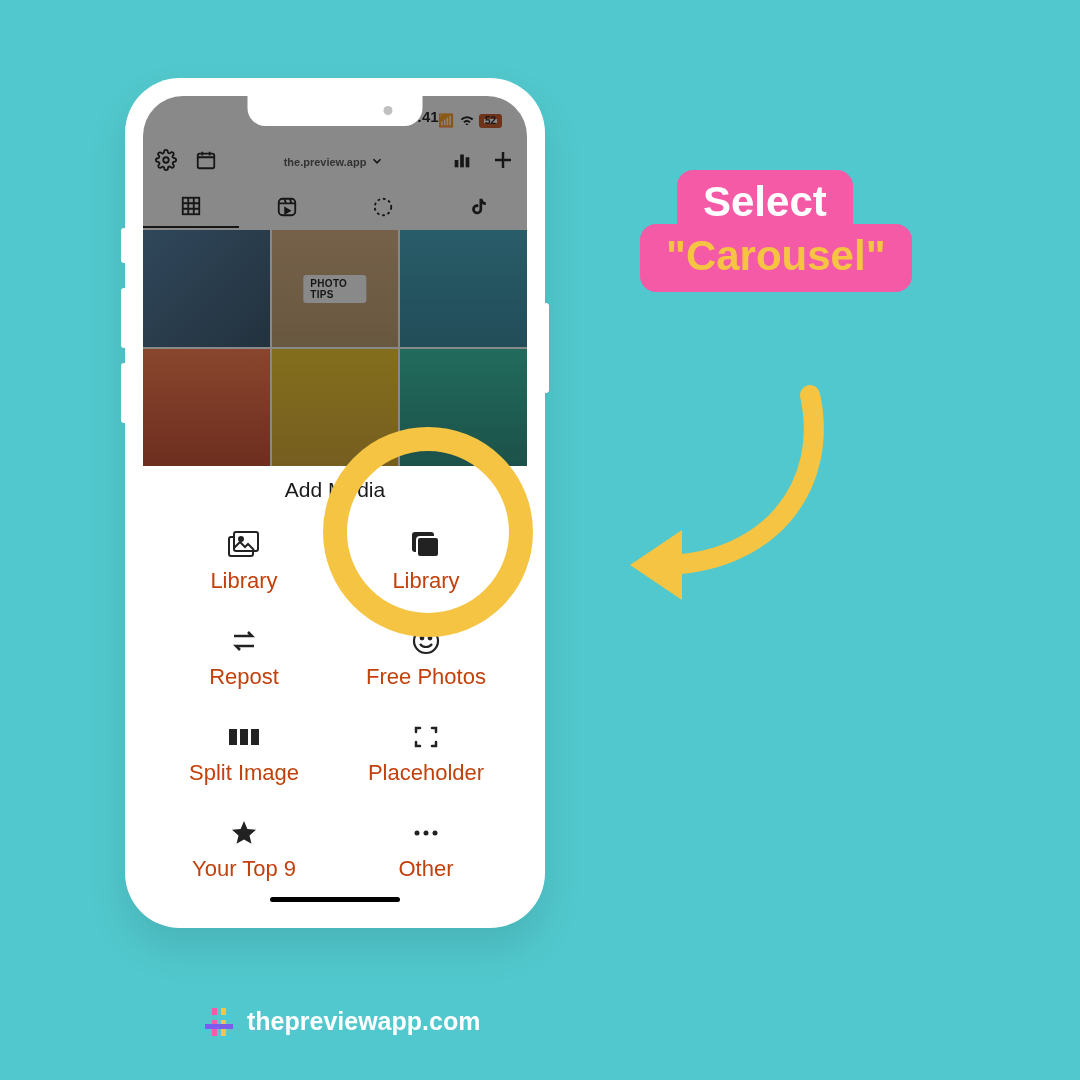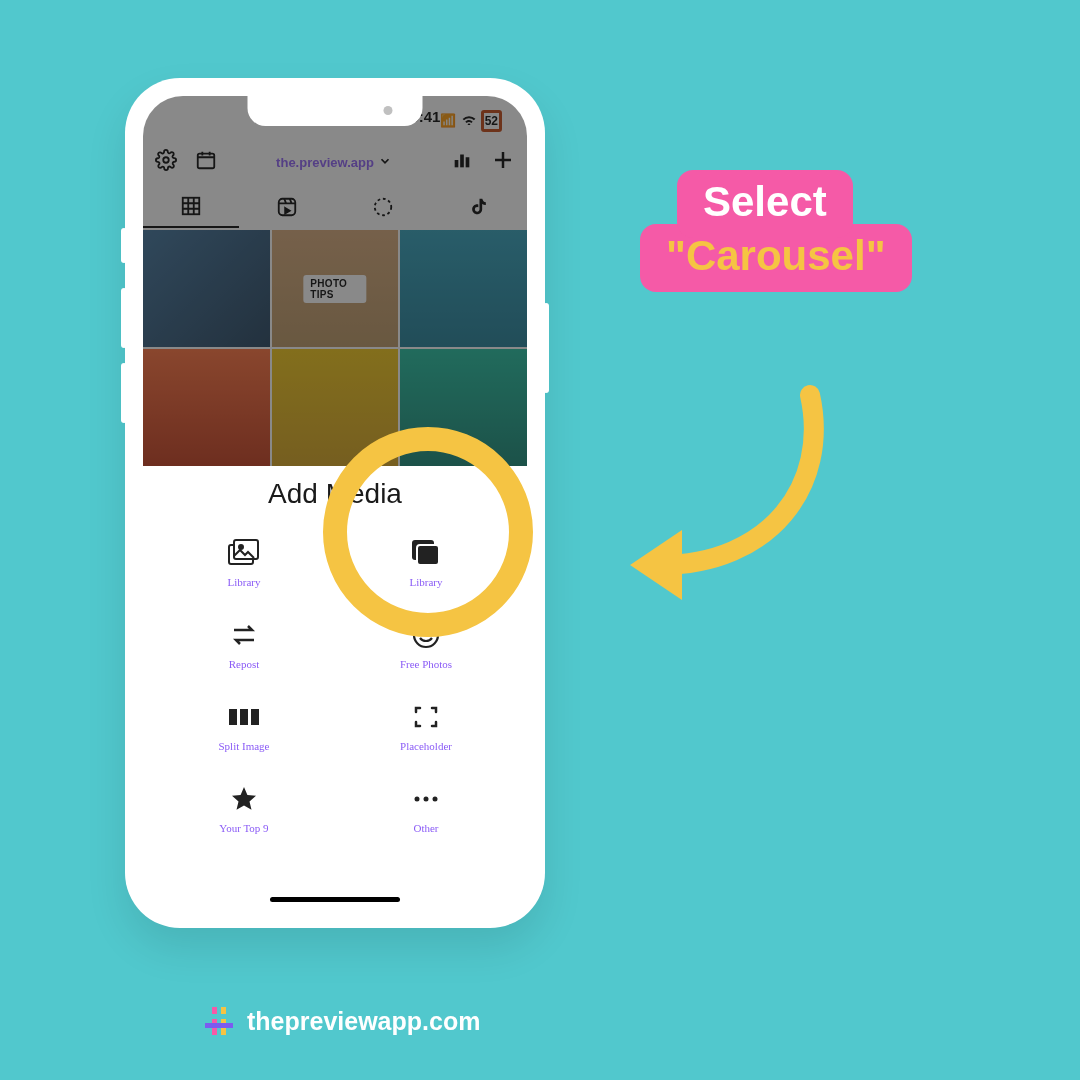--- a/index.html
+++ b/index.html
@@ -95,21 +95,21 @@
   top: 44px;
   left: 0; right: 0;
   height: 44px;
   display: flex;
   align-items: center;
   justify-content: space-between;
   padding: 0 12px;
   z-index: 10;
 }
 .toolbar-left, .toolbar-right { display: flex; gap: 18px; align-items: center;}
-.toolbar-center { font-size: 13px; font-weight: 600; color: #8b5cf6; display:flex; align-items:center; gap:4px;}
+.toolbar-center { font-size: 11px; font-weight: 600; color: #404040; display:flex; align-items:center; gap:4px;}
 
 .tabs {
   position: absolute;
   top: 90px;
   left: 0; right: 0;
   height: 42px;
   display: flex;
   z-index: 10;
 }
 .tab {
@@ -158,21 +158,21 @@
 
 .sheet {
   position: absolute;
   top: 370px;
   left: 0; right: 0; bottom: 0;
   background: #fff;
   z-index: 18;
 }
 .sheet-title {
   text-align: center;
-  font-size: 28px;
+  font-size: 21px;
   font-weight: 400;
   color: #1a1a1a;
   padding: 12px 0 8px;
 }
 .media-grid {
   display: grid;
   grid-template-columns: 1fr 1fr;
   row-gap: 32px;
   padding: 20px 10px 0;
 }
@@ -182,23 +182,22 @@
   align-items: center;
   gap: 8px;
 }
 .media-item .icon-box {
   height: 30px;
   display: flex;
   align-items: center;
   justify-content: center;
 }
 .media-item .label {
-  font-size: 11px;
-  color: #8b5cf6;
-  font-family: Liberation Serif, serif;
+  font-size: 22px;
+  color: #c2410c;
 }
 
 .home-indicator {
   position: absolute;
   bottom: 8px;
   left: 50%;
   transform: translateX(-50%);
   width: 130px;
   height: 5px;
   background: #000;
@@ -247,21 +246,21 @@
   height: 260px;
   z-index: 25;
 }
 
 
 .footer {
   position: absolute;
   left: 205px;
   bottom: 44px;
   display: flex;
-  align-items: flex-start;
+  align-items: flex-end;
   gap: 14px;
 }
 .footer-text {
   color: #fff;
   font-size: 25px;
   font-weight: 700;
 }
 .logo-hash {
   width: 28px;
   height: 28px;
@@ -283,21 +282,21 @@
 
     <div class="status-bar">
       <span>5:41</span>
       <span class="status-right">
         <span>📶</span>
         <span>
           <svg width="16" height="12" viewBox="0 0 16 12">
               <path fill="#000" d="M8 10.5a1.3 1.3 0 100 2.6 1.3 1.3 0 000-2.6zM8 7c-1.4 0-2.8.7-3.7 1.7l1.4 1.4A3 3 0 018 9c.9 0 1.7.3 2.3 1l1.4-1.3A5.2 5.2 0 008 7zm0-3.8a9 9 0 00-6.4 2.7L3 7.3A7 7 0 018 5.2c1.9 0 3.6.8 4.9 2l1.5-1.4A9 9 0 008 3.2z"></path>
             </svg>
         </span>
-        <span style="display:inline-flex;align-items:center;border:3px solid #c2410c;border-radius:3px;padding:8px 1px;font-size:12px;font-weight:700;height:14px;">
+        <span style="display:inline-flex;align-items:center;border:5px solid #c2410c;border-radius:3px;padding:0 1px;font-size:10px;font-weight:700;height:14px;">
           <span>52</span>
         </span>
       </span>
     </div>
 
     <div class="toolbar">
       <div class="toolbar-left">
         <span>
           <svg width="22" height="22" viewBox="0 0 24 24" fill="none" stroke="#000" stroke-width="2">
               <circle cx="12" cy="12" r="3"></circle>

